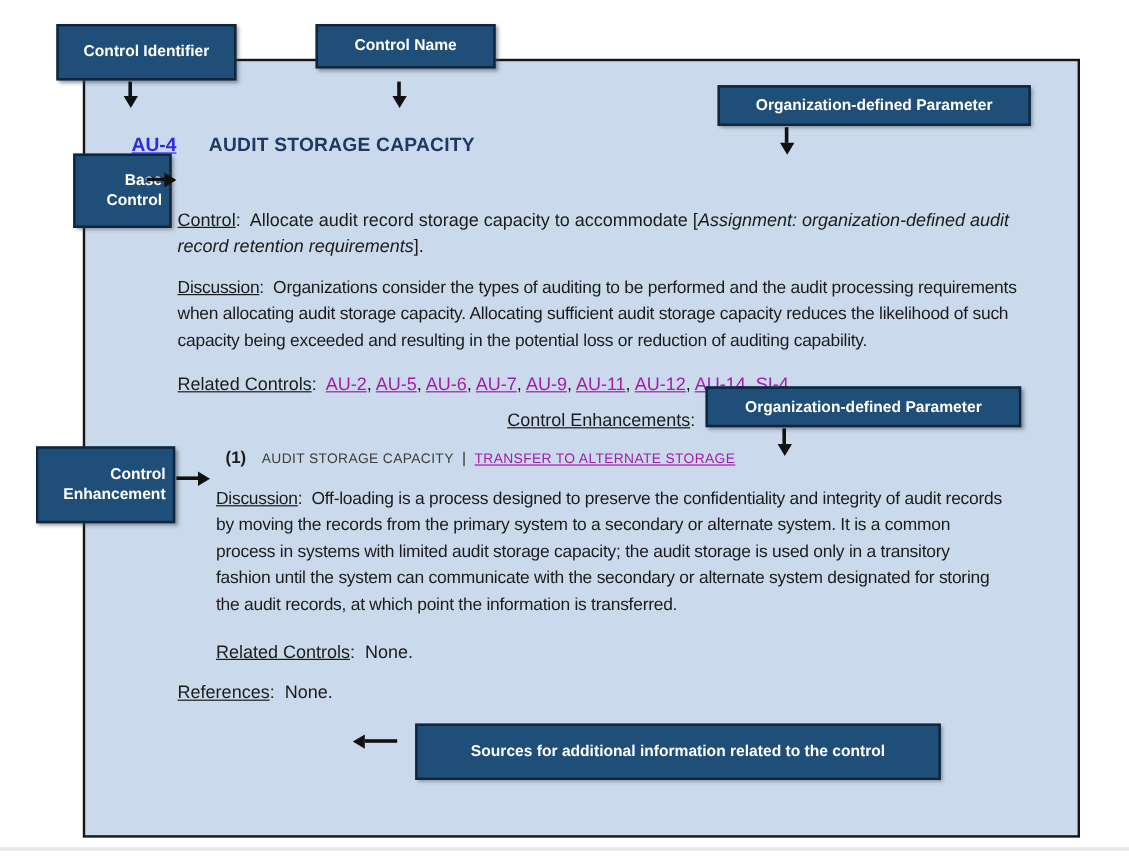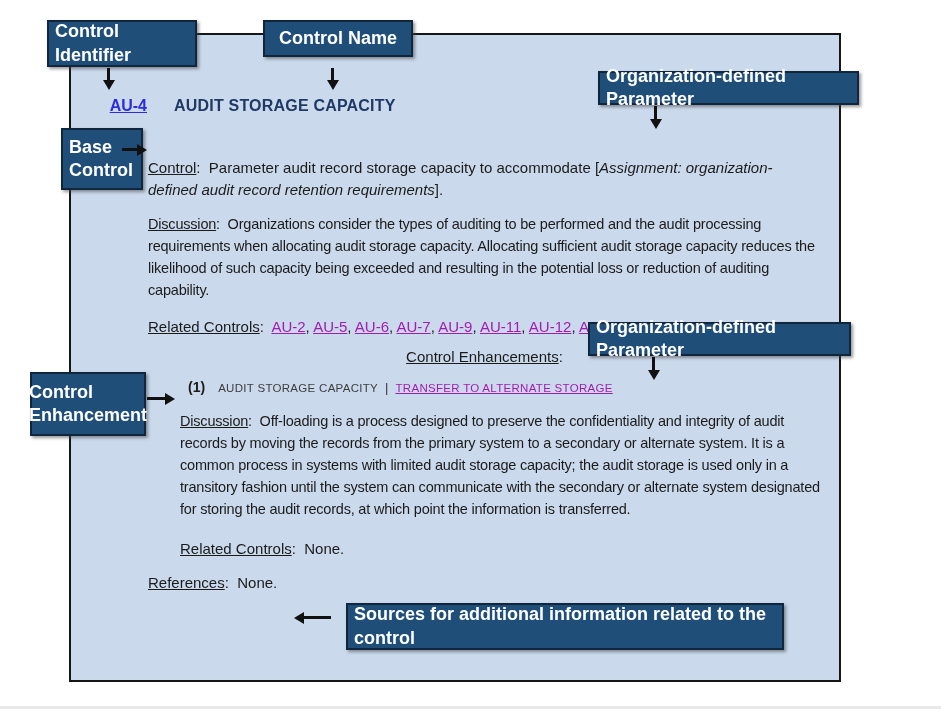--- a/index.html
+++ b/index.html
@@ -7,21 +7,21 @@
   .canvas {
     position:relative; width:941px; height:713px; overflow:hidden;
     background:#ffffff;
     font-family:"Liberation Sans","DejaVu Sans",sans-serif;
     color:#1b1b1b;
   }
   .page-edge { position:absolute; left:0; top:706px; width:941px; height:3px; background:#e9e9e9; }
 
   
   .panel {
-    position:absolute; left:69px; top:33px; width:772px; height:649px;
+    position:absolute; left:69px; top:49px; width:831px; height:649px;
     background:#cbd9ed; border:2px solid #161616;
     padding:38px 18px 26px 77px;
     z-index:1;
   }
 
   
   .titlerow { margin-left:-65px; white-space:pre-wrap; line-height:22px; }
   .id-link {
     font-weight:bold; font-size:16px; color:#2b2be0;
     text-decoration:underline; margin-right:27px; cursor:pointer;
@@ -47,22 +47,22 @@
   .stmt { margin-top:6px; margin-left:36px; font-weight:bold; font-size:15px;
           line-height:22px; max-width:660px; white-space:pre-wrap; letter-spacing:-.1px; }
   .p-disc2   { margin-top:12px; margin-left:32px; max-width:655px; }
   .p-rel-none{ margin-top:18px; margin-left:32px; }
   .p-refs    { margin-top:12px; }
 
   
   .callout {
     position:absolute; z-index:3;
     background:#1f4e79; border:2px solid #10263c;
-    color:#ffffff; font-weight:bold; font-size:18px; line-height:1.3;
-    display:flex; align-items:center; justify-content:center; text-align:left;
+    color:#ffffff; font-weight:bold; font-size:13px; line-height:1.3;
+    display:flex; align-items:center; justify-content:center; text-align:right;
     box-shadow:2px 2px 3px rgba(70,70,70,.55);
     padding:2px 6px;
   }
   .co-control-identifier { left:47px;  top:20px;  width:150px; height:47px; }
   .co-control-name       { left:263px; top:20px;  width:150px; height:37px; }
   .co-odp-top            { left:598px; top:71px;  width:261px; height:34px; }
   .co-base-control       { left:39px;  top:128px; width:82px;  height:62px;margin-left:22px; }
   .co-odp-bottom         { left:588px; top:322px; width:263px; height:34px; }
   .co-control-enhancement{ left:30px;  top:372px; width:116px; height:64px; }
   .co-sources            { left:346px; top:603px; width:438px; height:47px; }
@@ -87,21 +87,21 @@
 <body>
 
 <div class="canvas">
 
   <div class="panel">
 
     <div class="titlerow">
       <a class="id-link">AU-4</a><span class="ctl-title">AUDIT STORAGE CAPACITY</span>
     </div>
 
-    <p class="para p-control"><span class="ulabel">Control</span><span>:  Parameter audit record storage capacity to accommodate [</span><i>Assignment: organization-defined audit record retention requirements</i><span>].</span></p>
+    <p class="para p-control"><span class="ulabel">Control</span><span>:  Allocate audit record storage capacity to accommodate [</span><i>Assignment: organization-defined audit record retention requirements</i><span>].</span></p>
 
     <p class="para disc p-disc1"><span class="ulabel">Discussion</span><span>:  Organizations consider the types of auditing to be performed and the audit processing requirements when allocating audit storage capacity. Allocating sufficient audit storage capacity reduces the likelihood of such capacity being exceeded and resulting in the potential loss or reduction of auditing capability.</span></p>
 
     <p class="para p-related"><span class="ulabel">Related Controls</span><span>:  </span><a class="rel-link">AU-2</a><span class="sep">, </span><a class="rel-link">AU-5</a><span class="sep">, </span><a class="rel-link">AU-6</a><span class="sep">, </span><a class="rel-link">AU-7</a><span class="sep">, </span><a class="rel-link">AU-9</a><span class="sep">, </span><a class="rel-link">AU-11</a><span class="sep">, </span><a class="rel-link">AU-12</a><span class="sep">, </span><a class="rel-link">AU-14</a><span class="sep">, </span><a class="rel-link">SI-4</a><span>.</span></p>
 
     <p class="para p-enh-hdr"><span class="ulabel">Control Enhancements</span><span>:</span></p>
 
     <div class="enh-line">
       <span class="enh-num">(1)</span><span class="enh-name">AUDIT STORAGE CAPACITY</span><span class="enh-pipe">|</span><a class="enh-link">TRANSFER TO ALTERNATE STORAGE</a>
     </div>

